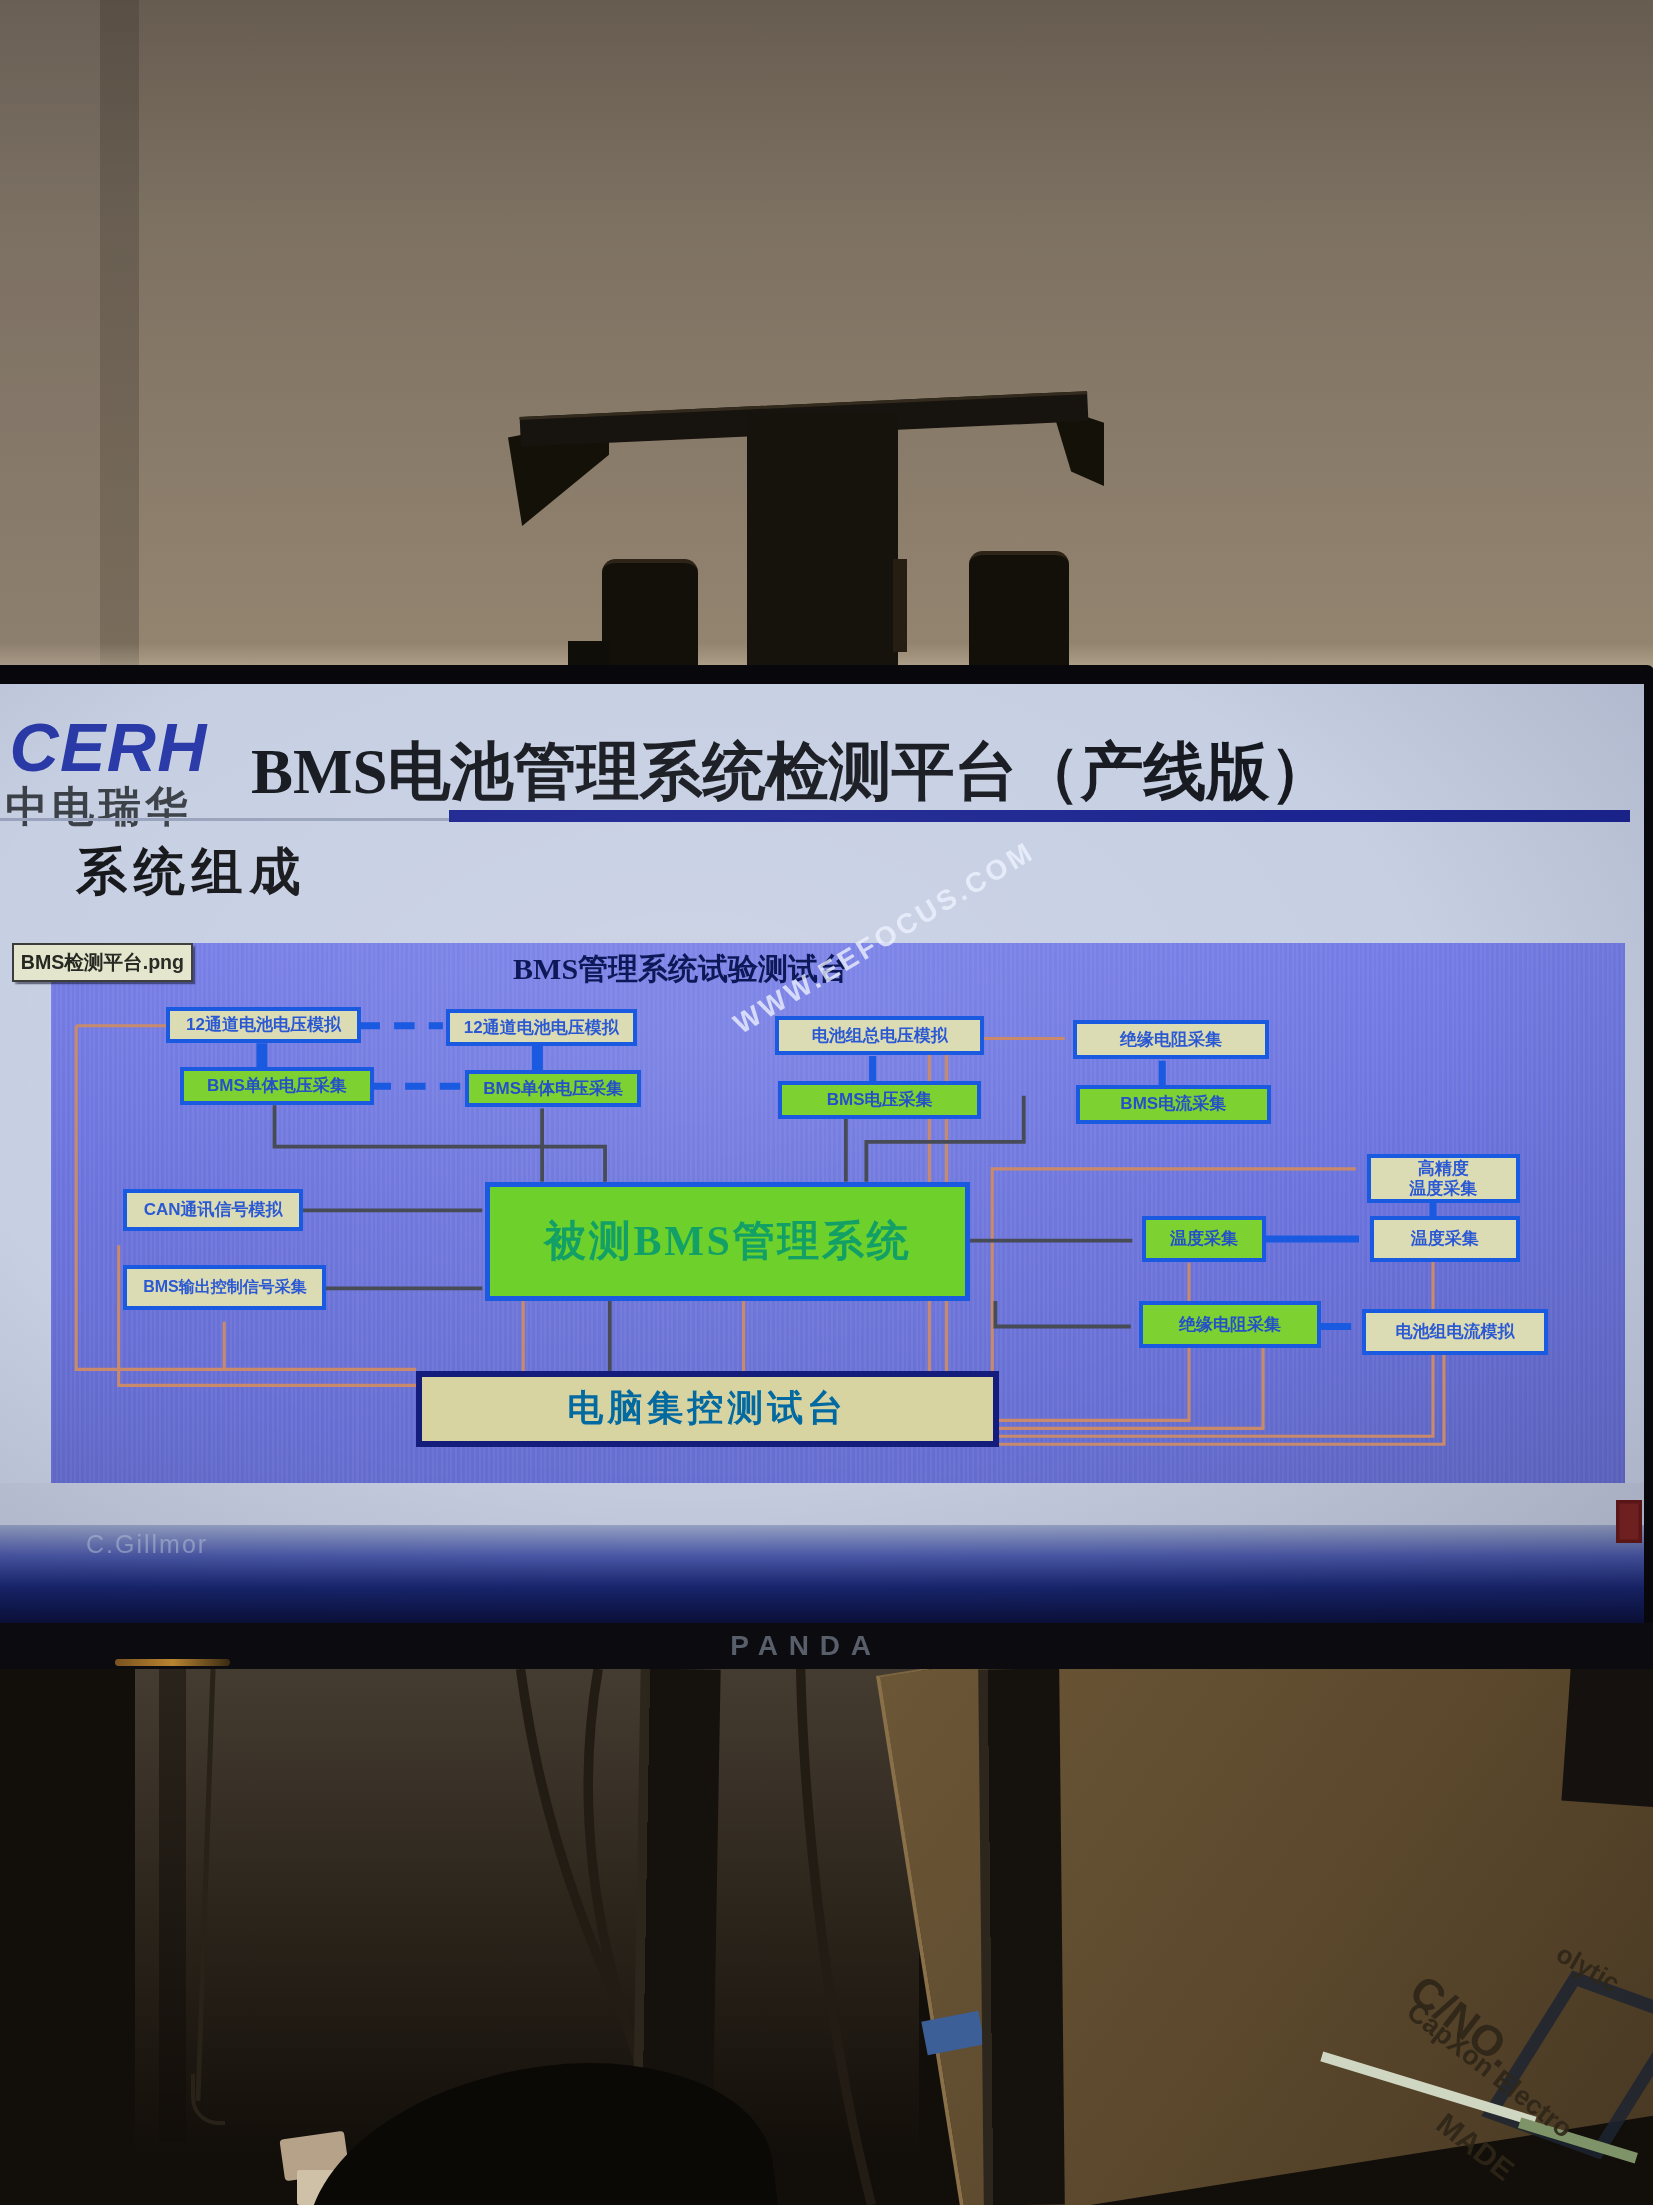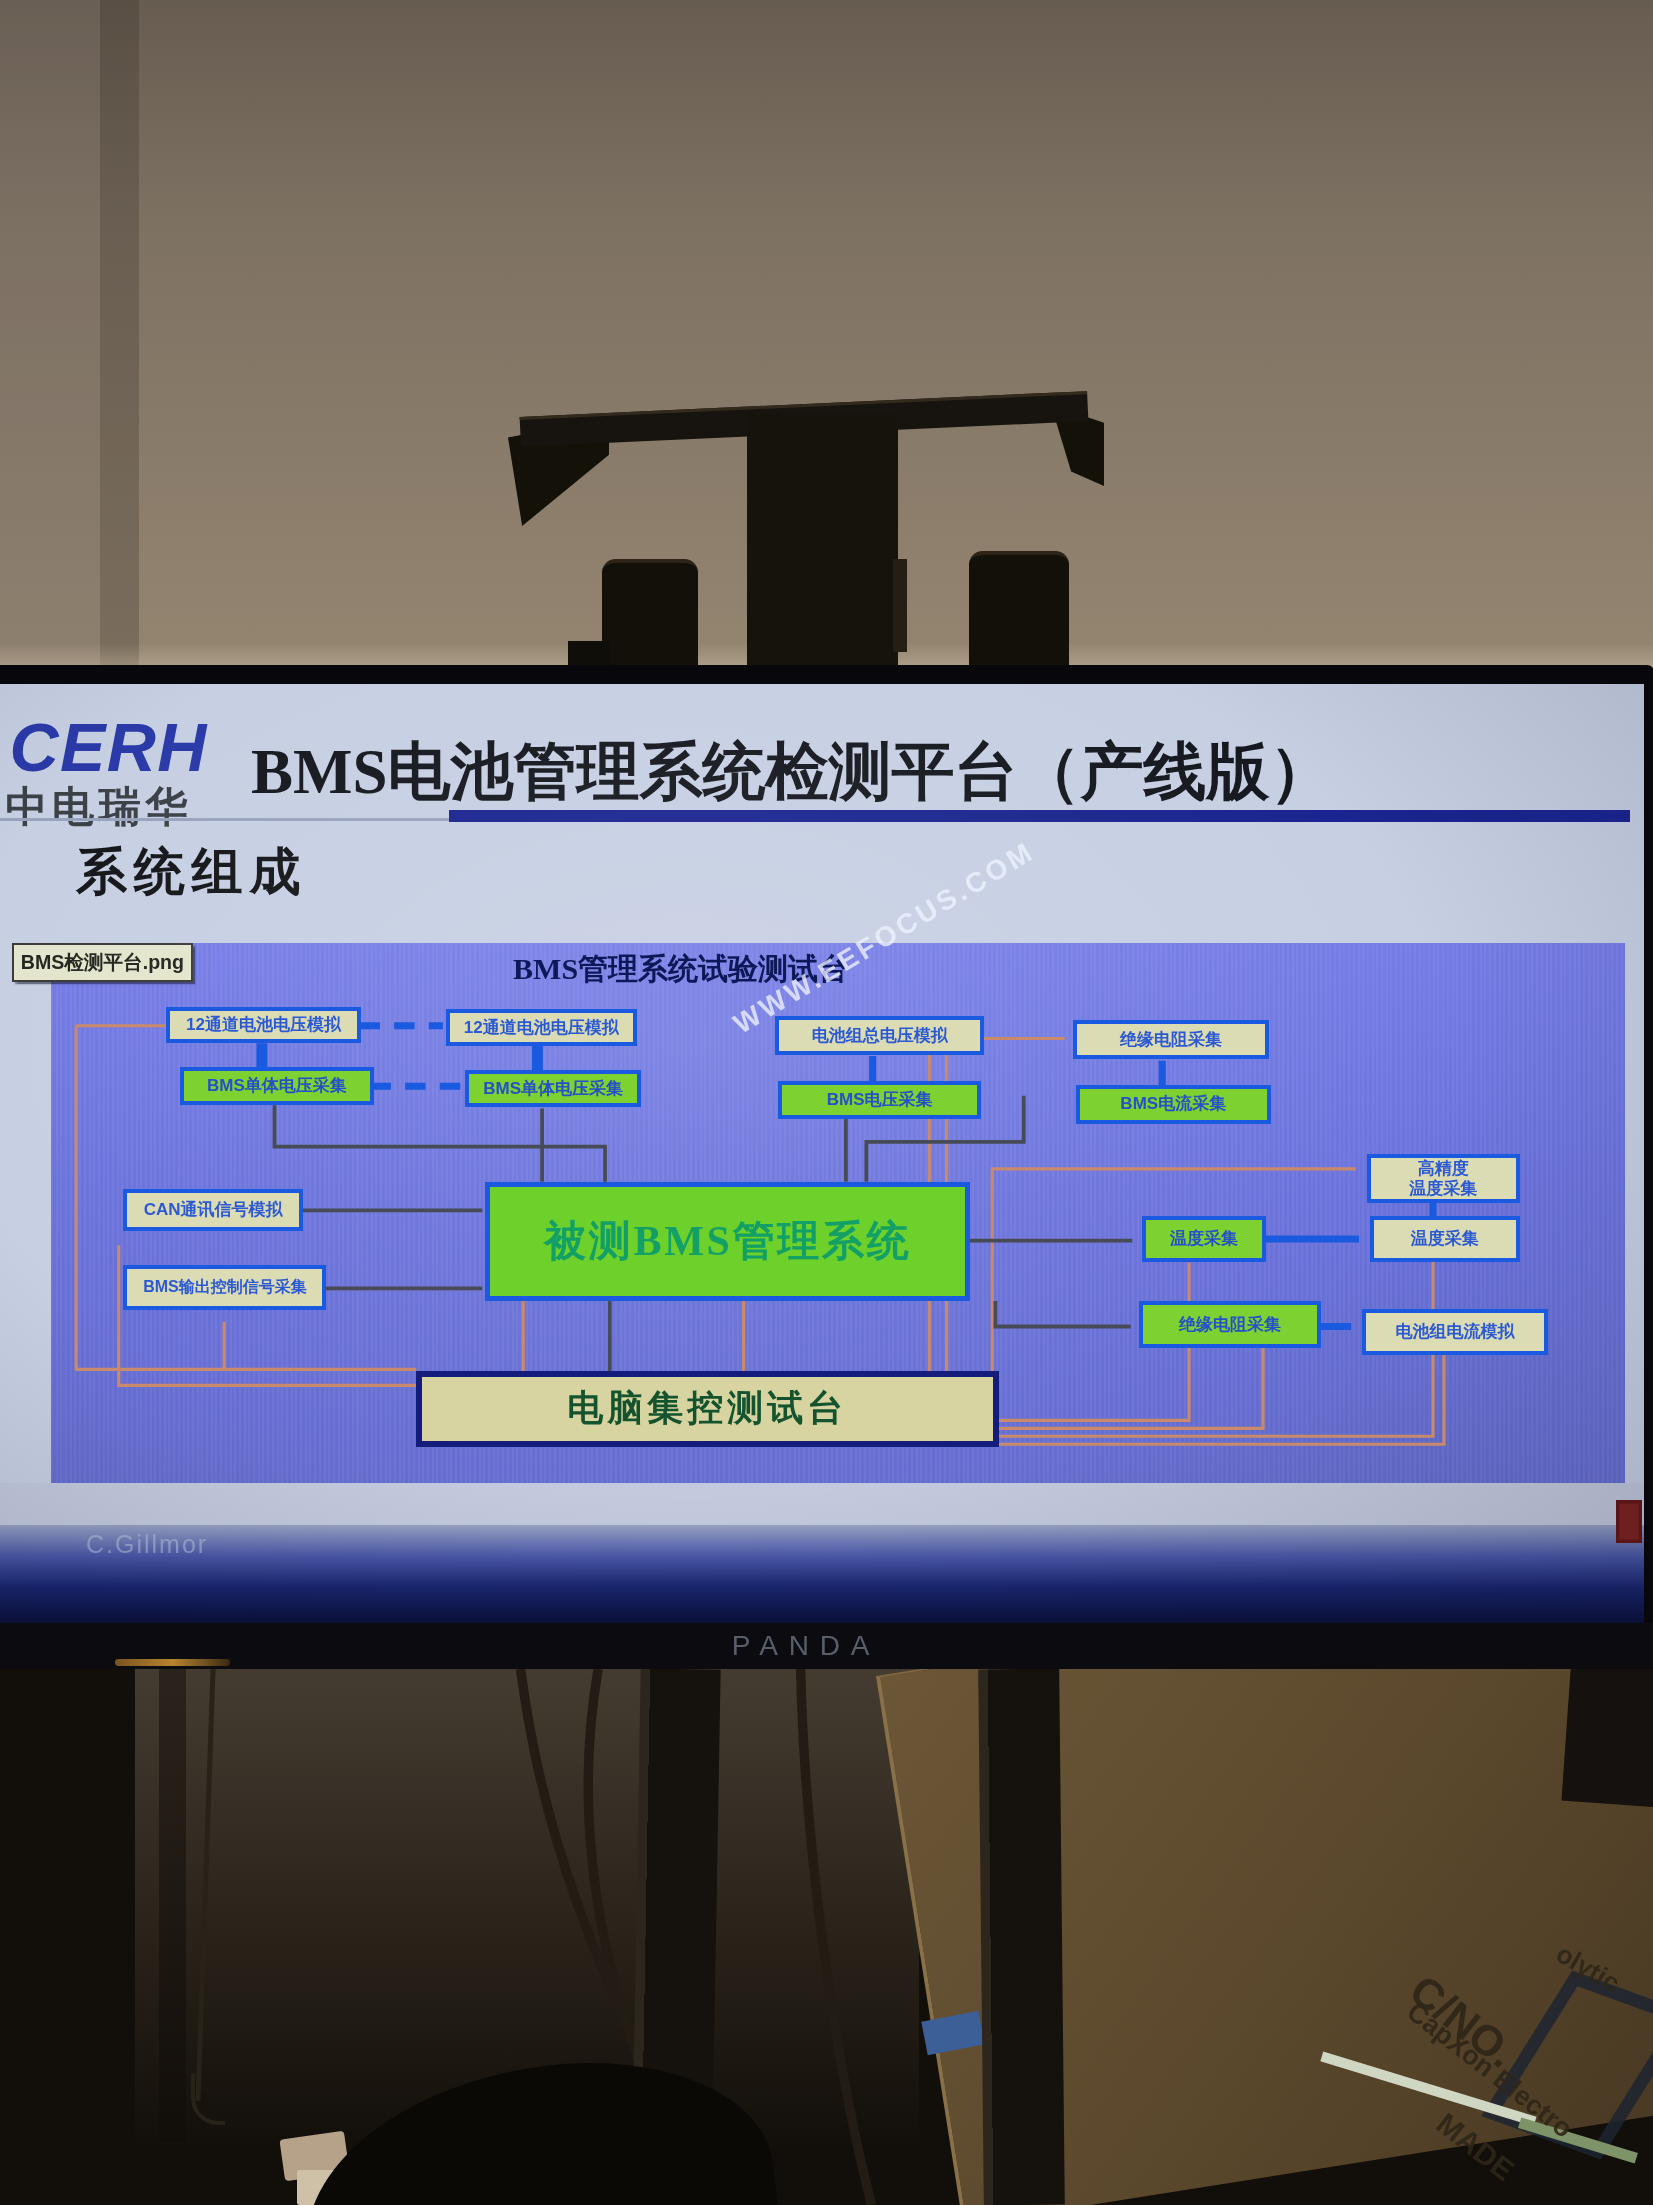--- a/index.html
+++ b/index.html
@@ -45,33 +45,33 @@
   .dtitle{left:27%;top:1.2%;width:26%;text-align:center;font-size:30px;font-weight:bold;color:#0d1858;
     font-family:"Liberation Serif",serif;white-space:nowrap;z-index:3;}
   .lines{left:0;top:0;width:100%;height:100%;z-index:1;}
   .dbox{position:absolute;display:flex;flex-direction:column;align-items:center;justify-content:center;
     border:4px solid #1a5ae0;box-sizing:border-box;text-align:center;font-weight:bold;
     font-size:17px;color:#2b59d4;z-index:2;line-height:1.15;white-space:nowrap;}
   .sim{background:#dcdcb4;}
   .acq{background:#7dd232;color:#2450c8;}
   .dut{background:#6ed02a;border-width:5.4px;font-size:42px;color:#12a066;letter-spacing:2.7px;
     font-family:"Liberation Serif",serif;}
-  .console{background:#d8d4a2;border:6px solid #141c7c;font-size:36px;color:#14532d;letter-spacing:4px;
+  .console{background:#d8d4a2;border:6px solid #141c7c;font-size:36px;color:#0369a1;letter-spacing:4px;
     font-family:"Liberation Serif",serif;}
   .watermark{left:43%;top:13%;font-size:28px;letter-spacing:3.4px;color:rgba(238,242,255,.78);
     transform:rotate(-31deg);transform-origin:left top;z-index:4;font-weight:bold;}
   
   .white-strip{left:0;top:799px;width:1644px;height:42px;background:#c3cadd;}
   .bottom-band{left:0;top:841px;width:1644px;height:98px;
     background:linear-gradient(180deg,#97a2c4 0%,#4a58a8 32%,#18256e 64%,#0a0f38 100%);}
   .credit{left:86px;top:5.4px;font-size:25px;color:rgba(190,200,225,.55);letter-spacing:2px;}
   .seal{left:1616px;top:816px;width:26px;height:43px;background:#6e1f1f;z-index:5;
     box-shadow:inset 0 0 0 3.4px #5a1616, inset 0 12px 0 -9.5px #8a3030;}
   .bezel-bottom{left:0;top:1623px;width:1654px;height:47px;background:#0b0b10;}
-  .panda{left:0;top:1630px;width:1612px;text-align:center;font-size:28px;font-weight:normal;
+  .panda{left:0;top:1630px;width:1612px;text-align:center;font-size:28px;font-weight:bold;
     color:#585e6a;letter-spacing:10.8px;}
   .glint{left:115px;top:1659px;width:115px;height:6.8px;background:linear-gradient(90deg,#7a5220,#b88430,#3a2a12);border-radius:3.4px;}
   
   .lower{left:0;top:1669px;width:1654px;height:536px;background:#120e09;overflow:hidden;}
   .lower-wall{left:135px;top:0;width:784px;height:536px;background:linear-gradient(180deg,#453c31 0%,#2c251c 45%,#120e09 90%);}
   .lower-corner{left:159px;top:0;width:27px;height:473px;background:rgba(15,12,8,.5);}
   .cord{left:203px;top:0;width:4.7px;height:432px;background:#282219;transform:rotate(2deg);}
   .cord-hook{left:191px;top:405px;width:30px;height:47px;border:4.7px solid #282219;border-top:none;border-right:none;border-radius:0 0 0 27px;}
   .outlet-plug{left:282px;top:466px;width:65px;height:42px;background:#b5a288;transform:rotate(-8deg);border-radius:4px;}
   .outlet-plate{left:297px;top:501px;width:41px;height:35px;background:#cfc0a8;border-radius:2.7px;}

